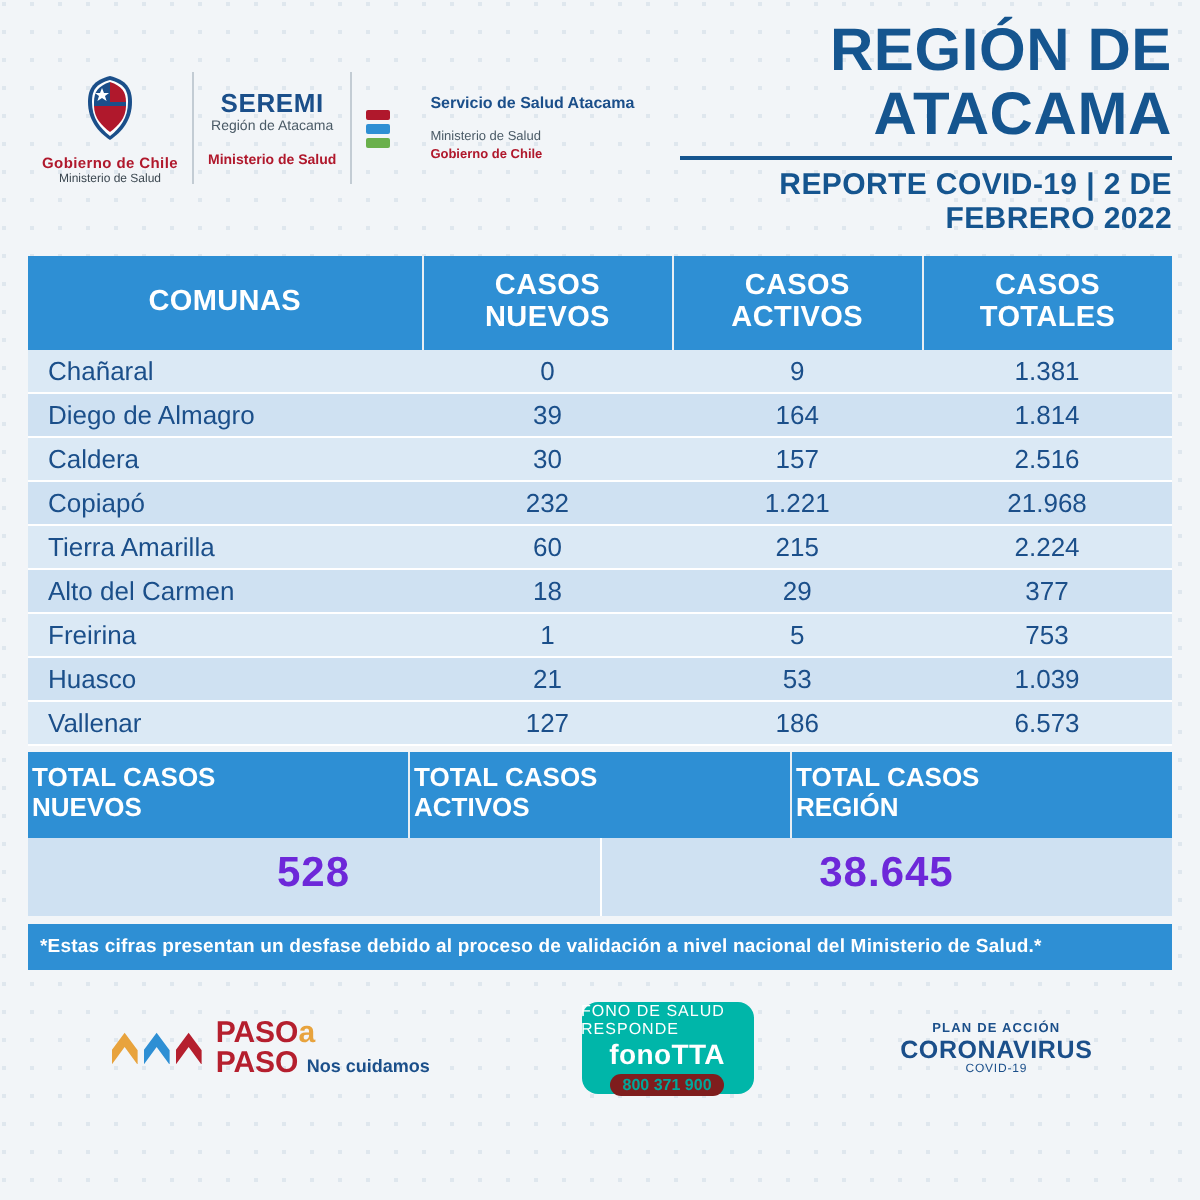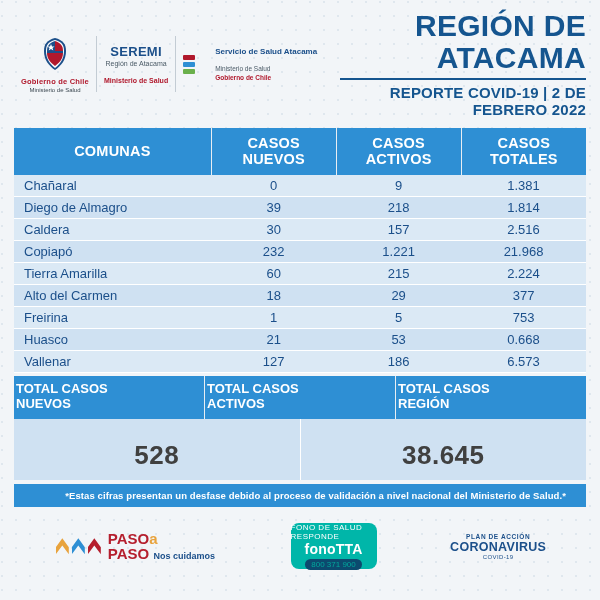--- a/index.html
+++ b/index.html
@@ -180,38 +180,38 @@
     border-right: 1px solid #e8eef3;
   }
   .totals-head div:last-child { border-right: none; }
   .totals-vals {
     display: flex;
     margin: 0 14px;
   }
   .totals-vals div {
     flex: 1 1 0;
     background: #cfe1f2;
-    color: #404040;
-    font-size: 26px;
+    color: #6d28d9;
+    font-size: 21px;
     font-weight: bold;
     text-align: center;
-    padding: 21px 2px 9px 2px;
+    padding: 6px 2px 9px 2px;
     border-right: 1px solid #ffffff;
     letter-spacing: .5px;
   }
   .totals-vals div:last-child { border-right: none; }
 
   .note {
     margin: 4px 14px 0 14px;
     background: #2e8fd4;
     color: #fff;
     font-size: 9.5px;
     font-weight: bold;
-    text-align: right;
-    padding: 6px 20px;
+    text-align: left;
+    padding: 6px 6px;
     letter-spacing: .1px;
   }
 
   
   .footer {
     display: flex;
     align-items: center;
     justify-content: space-around;
     margin-top: 14px;
     padding: 0 18px;
@@ -233,21 +233,21 @@
     border-radius: 8px;
     color: #fff;
     display:flex;
     flex-direction:column;
     align-items:center;
     justify-content:center;
   }
   .fono-top { font-size: 8px; letter-spacing:.5px; }
   .fono-name { font-size: 14px; font-weight:bold; letter-spacing:.2px; }
   .fono-num {
-    background:#0c4a6e; color:#00a79b; font-size:8px; font-weight:normal;
+    background:#7f1d1d; color:#00a79b; font-size:8px; font-weight:bold;
     border-radius: 7px; padding: 1px 6px; margin-top: 2px;
   }
 
   .plan {
     width: 92px; height: 50px;
     display:flex; flex-direction:column; align-items:center; justify-content:center;
     color:#1b4f8a;
   }
   .plan-top { font-size: 6.5px; font-weight:bold; letter-spacing:.6px; }
   .plan-mid { font-size: 12.5px; font-weight:bold; letter-spacing:.3px; }
@@ -331,21 +331,21 @@
     <tbody>
       <tr class="row-a">
         <td class="name">Chañaral</td>
         <td>0</td>
         <td>9</td>
         <td>1.381</td>
       </tr>
       <tr class="row-b">
         <td class="name">Diego de Almagro</td>
         <td>39</td>
-        <td>218</td>
+        <td>164</td>
         <td>1.814</td>
       </tr>
       <tr class="row-a">
         <td class="name">Caldera</td>
         <td>30</td>
         <td>157</td>
         <td>2.516</td>
       </tr>
       <tr class="row-b">
         <td class="name">Copiapó</td>
@@ -368,21 +368,21 @@
       <tr class="row-a">
         <td class="name">Freirina</td>
         <td>1</td>
         <td>5</td>
         <td>753</td>
       </tr>
       <tr class="row-b">
         <td class="name">Huasco</td>
         <td>21</td>
         <td>53</td>
-        <td>0.668</td>
+        <td>1.039</td>
       </tr>
       <tr class="row-a">
         <td class="name">Vallenar</td>
         <td>127</td>
         <td>186</td>
         <td>6.573</td>
       </tr>
     </tbody>
   </table>
 

